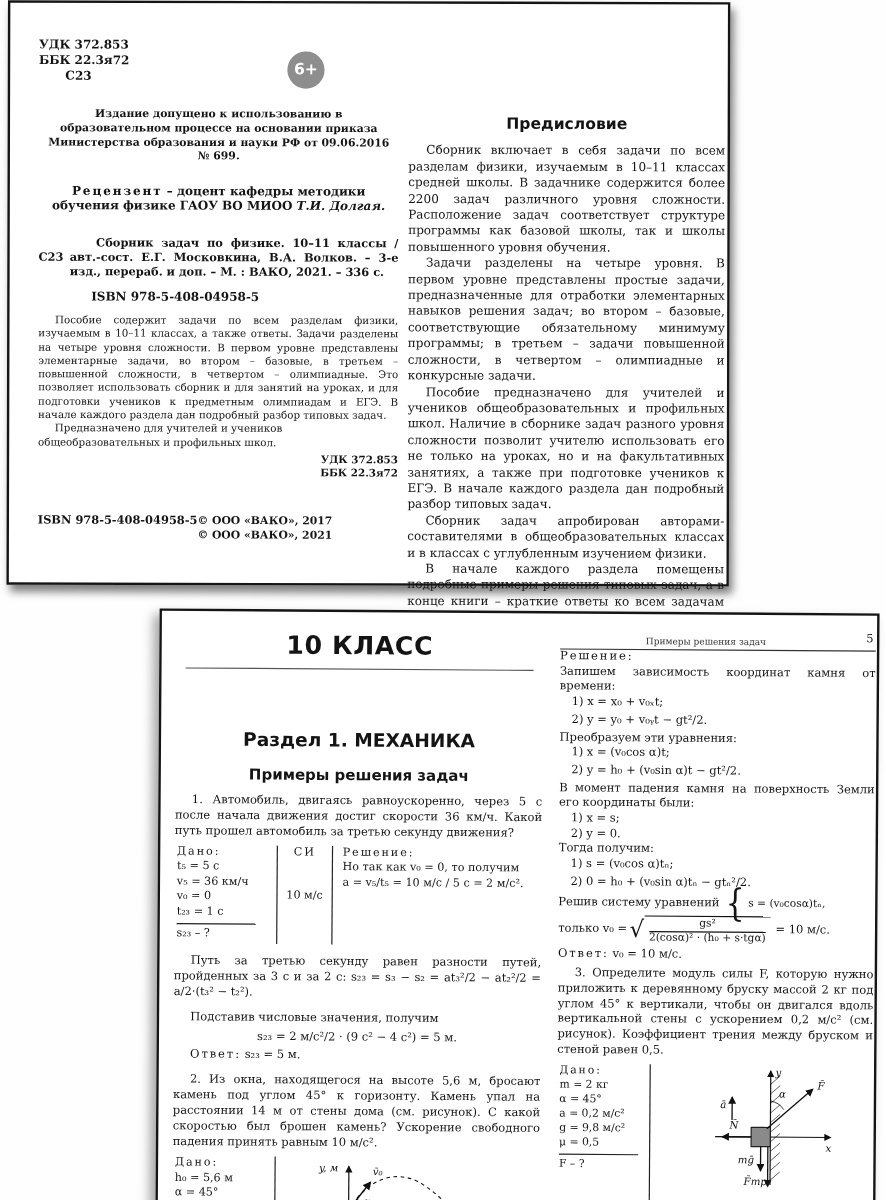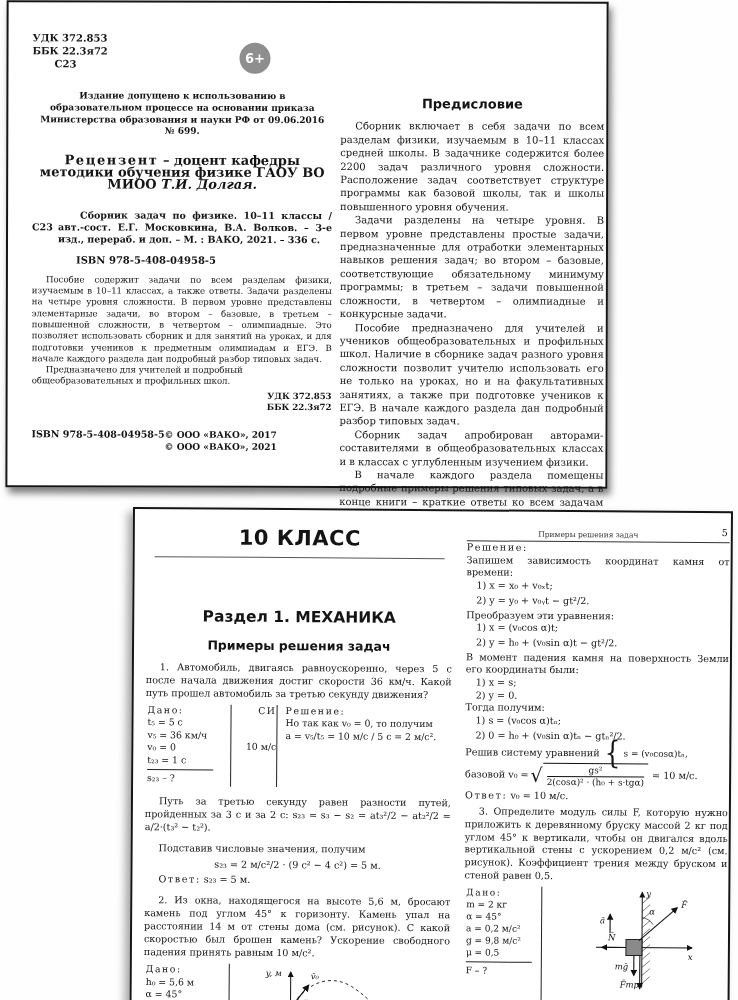--- a/index.html
+++ b/index.html
@@ -14,21 +14,21 @@
             box-shadow:-5px 5px 9px rgba(0,0,0,.35);transform:rotate(.4deg);transform-origin:top left;}
 
   
   .imprint{position:absolute;left:24px;top:29px;width:300px;font-size:9px;line-height:11.6px;}
   .udk-block{font-weight:bold;font-size:10px;line-height:13px;}
   .udk-block .c23{margin-left:22px;}
   .age-badge{position:absolute;left:207px;top:11px;width:31px;height:31px;border-radius:50%;
              background:#8e8e8e;color:#fff;font-family:"DejaVu Sans",sans-serif;font-weight:bold;
              font-size:13px;display:flex;align-items:center;justify-content:center;}
   .edition{margin:20px 4px 0;text-align:center;font-weight:bold;font-size:9px;line-height:11.8px;}
-  .reviewer{margin:17px 0 0;text-align:center;font-weight:bold;font-size:13px;line-height:11.8px;}
+  .reviewer{margin:17px 0 0;text-align:center;font-weight:bold;font-size:10px;line-height:11.8px;}
   .reviewer .name{font-style:italic;}
   .spaced{letter-spacing:1.6px;}
   .biblio{position:relative;margin-top:19px;font-weight:bold;font-size:9.5px;line-height:12.2px;}
   .biblio .bcode{position:absolute;left:0;top:12.2px;}
   .biblio p{margin:0 0 0 26px;text-indent:22px;text-align:justify;}
   .isbn-main{margin:9px 0 0 44px;font-weight:bold;font-size:10px;}
   .annot{margin:8px 0 0;font-size:8.6px;line-height:11.3px;text-align:justify;text-indent:14px;}
   .annot.second{margin-top:0;text-align:left;}
   .udk-right{margin-top:3px;text-align:right;font-weight:bold;font-size:8.6px;line-height:11px;}
   .footer-row{position:absolute;left:24px;top:426px;width:330px;display:flex;align-items:flex-start;}
@@ -46,21 +46,21 @@
 
   .grade-title{margin-top:6px;font-family:"DejaVu Sans",sans-serif;font-weight:bold;font-size:21px;
                letter-spacing:.5px;text-align:center;}
   .grade-rule{border:none;border-top:1.5px solid #555;margin:7px 8px 0;}
   .section-title{margin-top:50px;font-family:"DejaVu Sans",sans-serif;font-weight:bold;font-size:15.5px;text-align:center;}
   .examples-heading{margin-top:12px;font-family:"DejaVu Sans",sans-serif;font-weight:bold;font-size:12.5px;text-align:center;}
   .prob{margin:8px 0 0;font-size:9.6px;line-height:13px;text-align:justify;text-indent:14px;}
 
   .dano-row{display:flex;margin-top:5px;font-size:9.3px;line-height:12.4px;}
   .dano-col{width:86px;flex:none;border-right:1px solid #222;padding:0 6px 2px 2px;box-sizing:border-box;}
-  .si-col{width:46px;flex:none;border-right:1px solid #222;text-align:right;box-sizing:border-box;}
+  .si-col{width:46px;flex:none;border-right:1px solid #222;text-align:center;box-sizing:border-box;}
   .si-col .si-v{margin-top:24px;}
   .sol-col{flex:1;padding-left:8px;}
   .find{border-top:1px solid #222;margin-top:3px;padding-top:2px;width:66px;}
   .fig-wrap{margin-left:26px;flex:none;}
 
   .centered-fml{text-align:center;text-indent:0;margin-top:3px;}
   .answer{margin-top:2px;}
 
   
   .run-head{position:relative;border-bottom:1.2px solid #333;padding-bottom:3px;height:12px;}
@@ -111,21 +111,21 @@
       <p class="reviewer"><span class="spaced">Рецензент</span><span> – доцент кафедры методики обучения физике ГАОУ ВО МИОО </span><span class="name">Т.И. Долгая.</span></p>
 
       <div class="biblio">
         <span class="bcode">С23</span>
         <p>Сборник задач по физике. 10–11 классы / авт.-сост. Е.Г. Московкина, В.А. Волков. – 3-е изд., перераб. и доп. – М. : ВАКО, 2021. – 336 с.</p>
       </div>
 
       <p class="isbn-main">ISBN 978-5-408-04958-5</p>
 
       <p class="annot">Пособие содержит задачи по всем разделам физики, изучаемым в 10–11 классах, а также ответы. Задачи разделены на четыре уровня сложности. В первом уровне представлены элементарные задачи, во втором – базовые, в третьем – повышенной сложности, в четвертом – олимпиадные. Это позволяет использовать сборник и для занятий на уроках, и для подготовки учеников к предметным олимпиадам и ЕГЭ. В начале каждого раздела дан подробный разбор типовых задач.</p>
-      <p class="annot second">Предназначено для учителей и подробный общеобразовательных и профильных школ.</p>
+      <p class="annot second">Предназначено для учителей и учеников общеобразовательных и профильных школ.</p>
 
       <div class="udk-right">
         <div>УДК 372.853</div>
         <div>ББК 22.3я72</div>
       </div>
     </div>
 
     <div class="footer-row">
       <span class="isbn-foot">ISBN 978-5-408-04958-5</span>
       <span class="copyrights">
@@ -236,21 +236,21 @@
 
       <div class="sys">
         <span>Решив систему уравнений</span>
         <span class="brace">{</span>
         <span class="sys-eqs">
           <div>s = (v₀cosα)tₙ,</div>
         </span>
       </div>
 
       <div class="sqrt-line">
-        <span>базовой v₀ =</span>
+        <span>только v₀ =</span>
         <span class="rad-sign">√</span>
         <span class="radicand">
           <span class="frac">
             <span class="num">gs²</span>
             <span class="den">2(cosα)² · (h₀ + s·tgα)</span>
           </span>
         </span>
         <span style="margin-left:4px">= 10 м/с.</span>
       </div>
 

